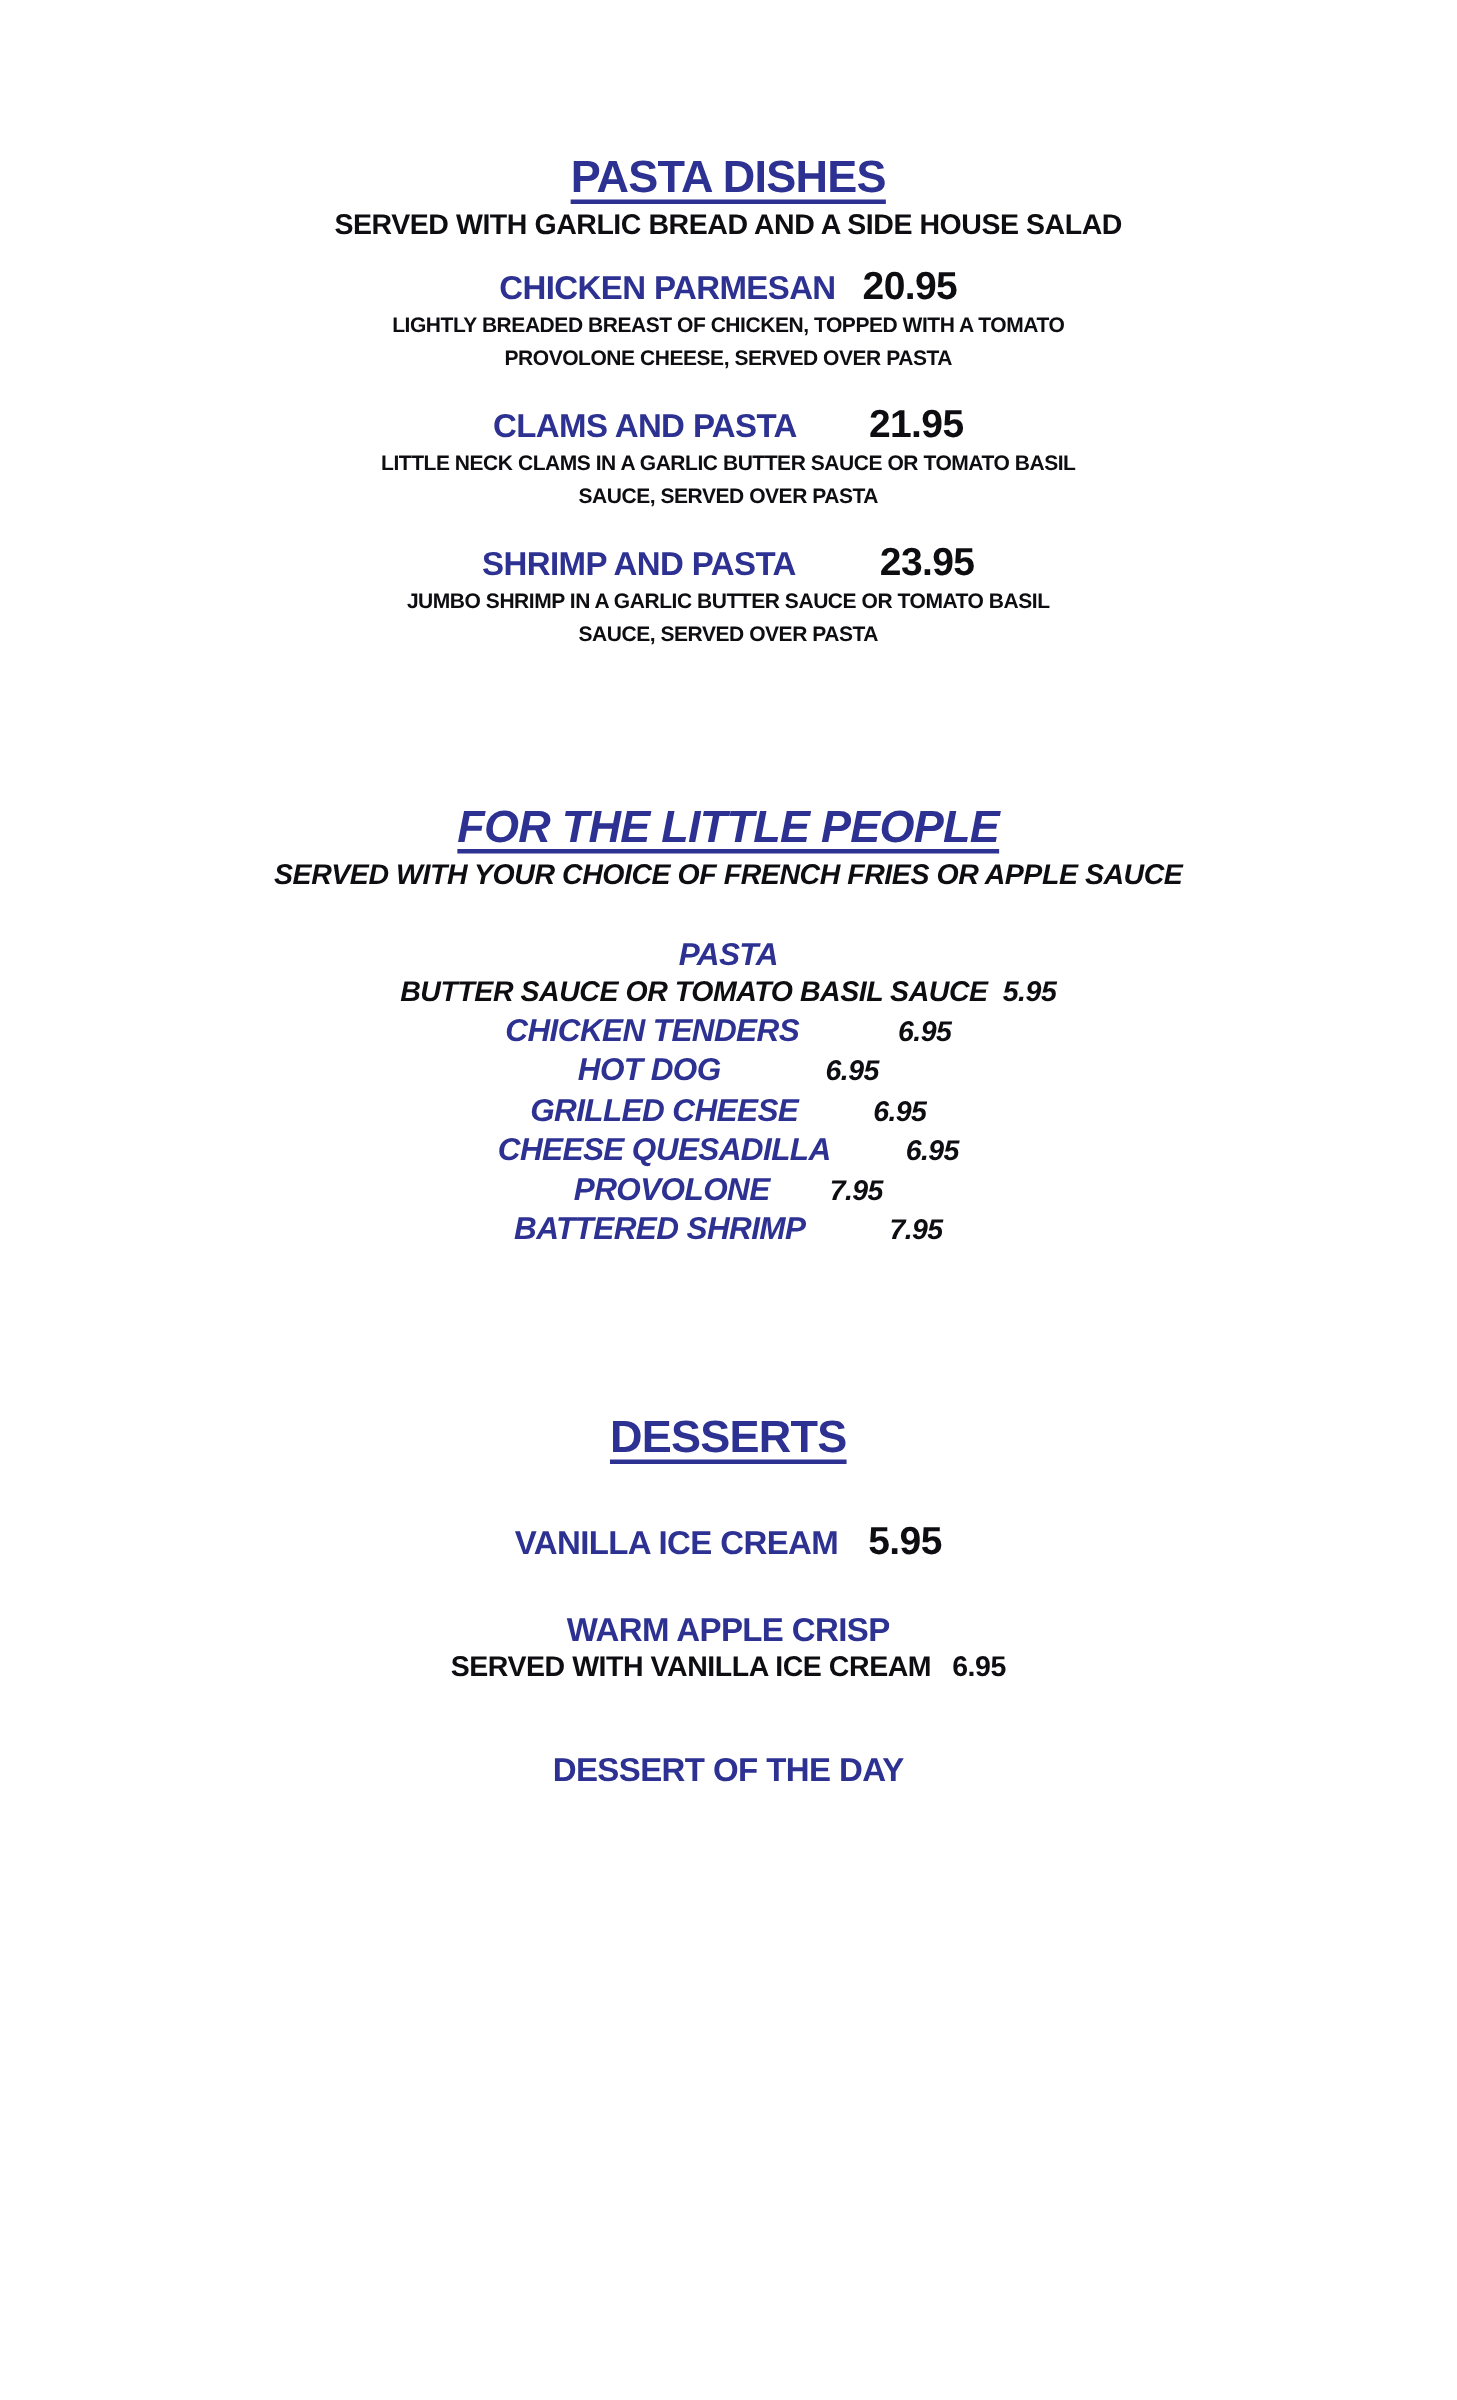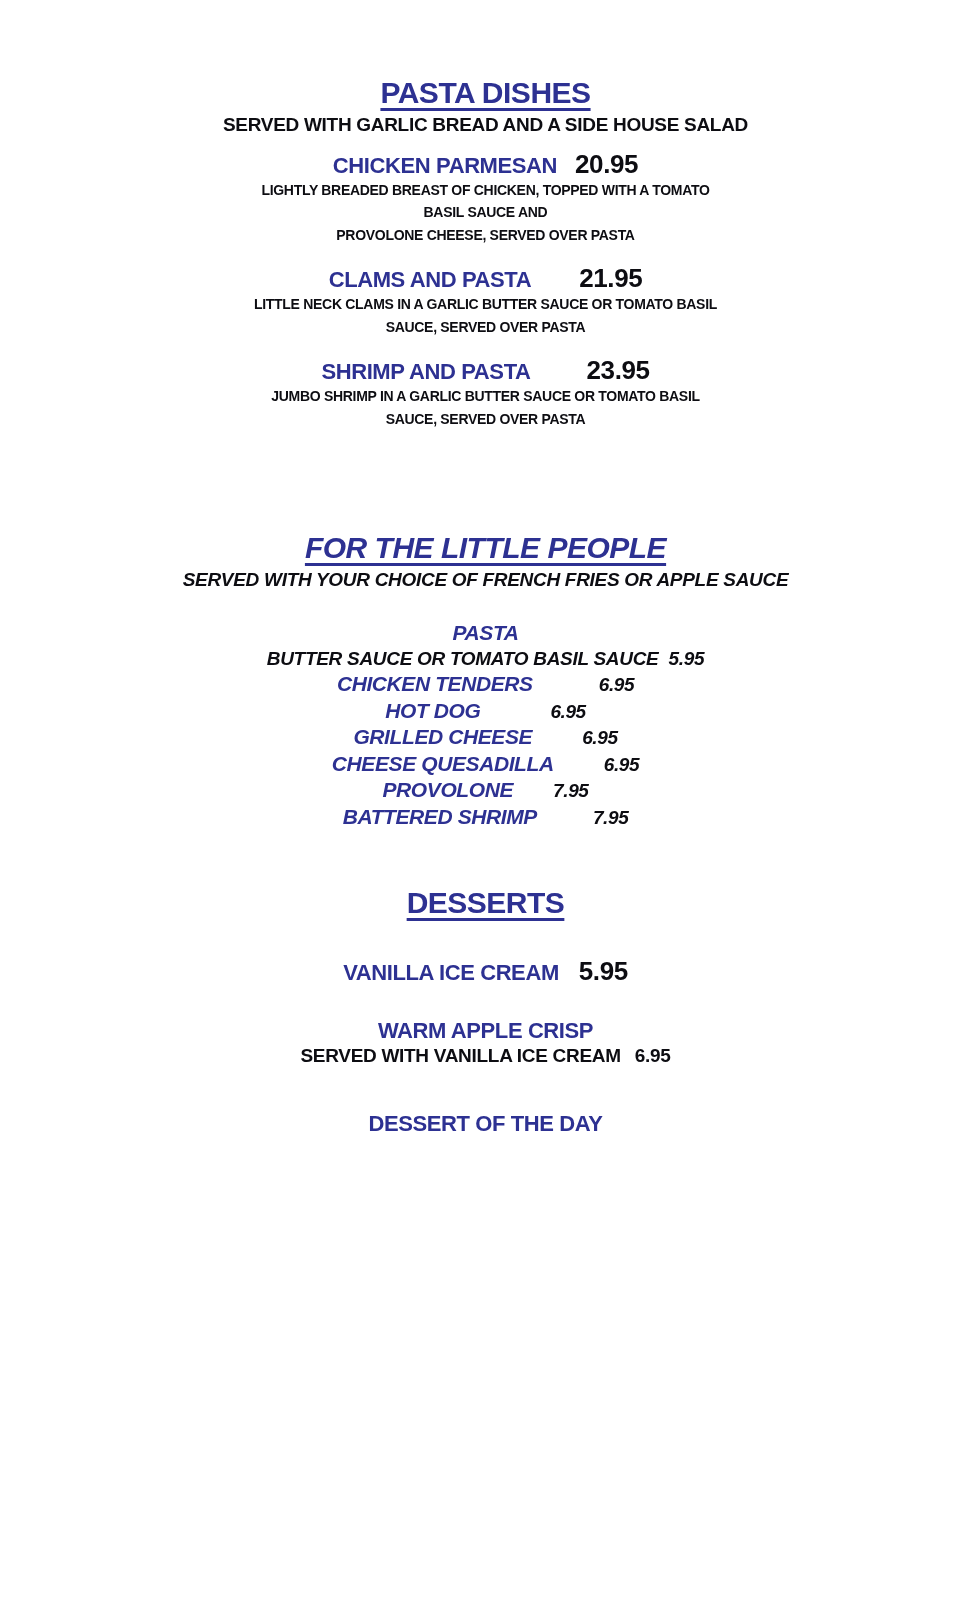--- a/index.html
+++ b/index.html
@@ -13,21 +13,21 @@
     background:#ffffff;
     font-family:"Liberation Sans", sans-serif;
     font-weight:bold;
     color:var(--ink);
     -webkit-font-smoothing:antialiased;
   }
   .page{
     box-sizing:border-box;
     width:971px;
     height:1600px;
-    padding-top:78px;
+    padding-top:104px;
     text-align:center;
     overflow:hidden;
   }
   .sec-title{
     margin:0;
     font-size:30px;
     line-height:1.0;
     color:var(--accent);
     letter-spacing:-0.5px;
     display:inline-block;
@@ -56,21 +56,21 @@
     margin-left:var(--gap,40px);
   }
   .desc{
     font-size:14px;
     line-height:22.5px;
     letter-spacing:-0.3px;
   }
   
   .section-pasta{}
   .section-kids{margin-top:103px;font-style:italic;}
-  .section-desserts{margin-top:58px;}
+  .section-desserts{margin-top:110px;}
   
   .kid-first{margin-top:29px;}
   .kid-line{
     font-size:21px;
     line-height:25.5px;
     letter-spacing:-0.4px;
   }
   .kid-line .iprice{font-size:19px;}
   .kid-desc{
     font-size:19px;
@@ -98,21 +98,20 @@
     <div class="sec-title-wrap">
       <h1 class="sec-title">PASTA DISHES</h1>
     </div>
     <div class="sec-sub">SERVED WITH GARLIC BREAD AND A SIDE HOUSE SALAD</div>
 
     <div class="item first">
       <div class="name-line" style="--gap:18px">
         <span class="iname">CHICKEN PARMESAN</span><span class="iprice">20.95</span>
       </div>
       <div class="desc">LIGHTLY BREADED BREAST OF CHICKEN, TOPPED WITH A TOMATO</div>
-      <div class="desc">BASIL SAUCE AND</div>
       <div class="desc">PROVOLONE CHEESE, SERVED OVER PASTA</div>
     </div>
 
     <div class="item">
       <div class="name-line" style="--gap:48px">
         <span class="iname">CLAMS AND PASTA</span><span class="iprice">21.95</span>
       </div>
       <div class="desc">LITTLE NECK CLAMS IN A GARLIC BUTTER SAUCE OR TOMATO BASIL</div>
       <div class="desc">SAUCE, SERVED OVER PASTA</div>
     </div>

